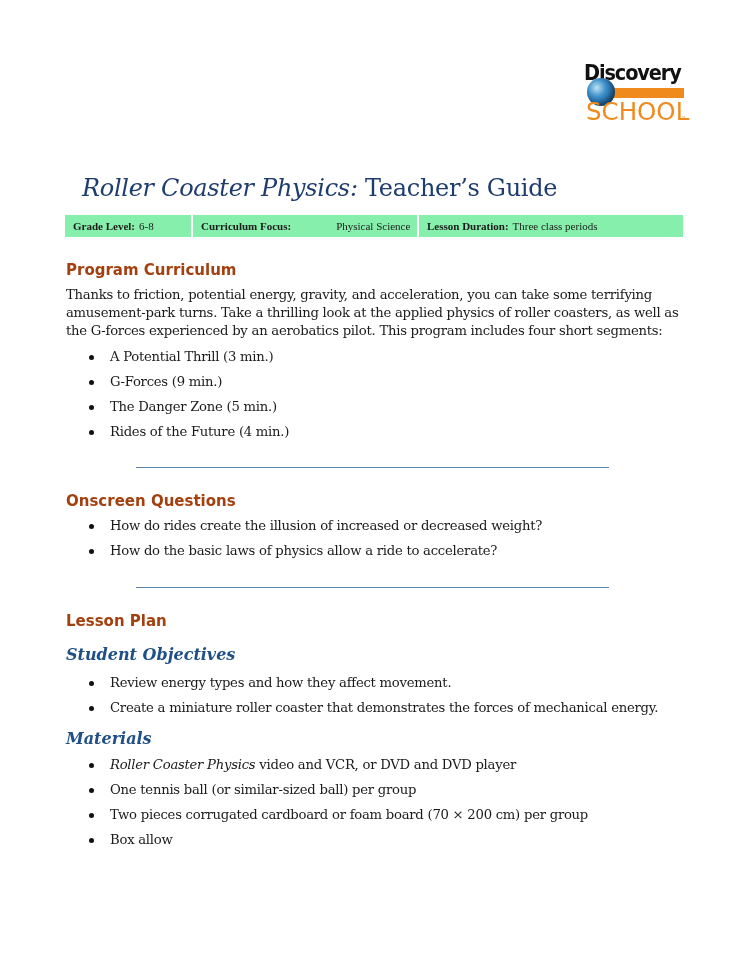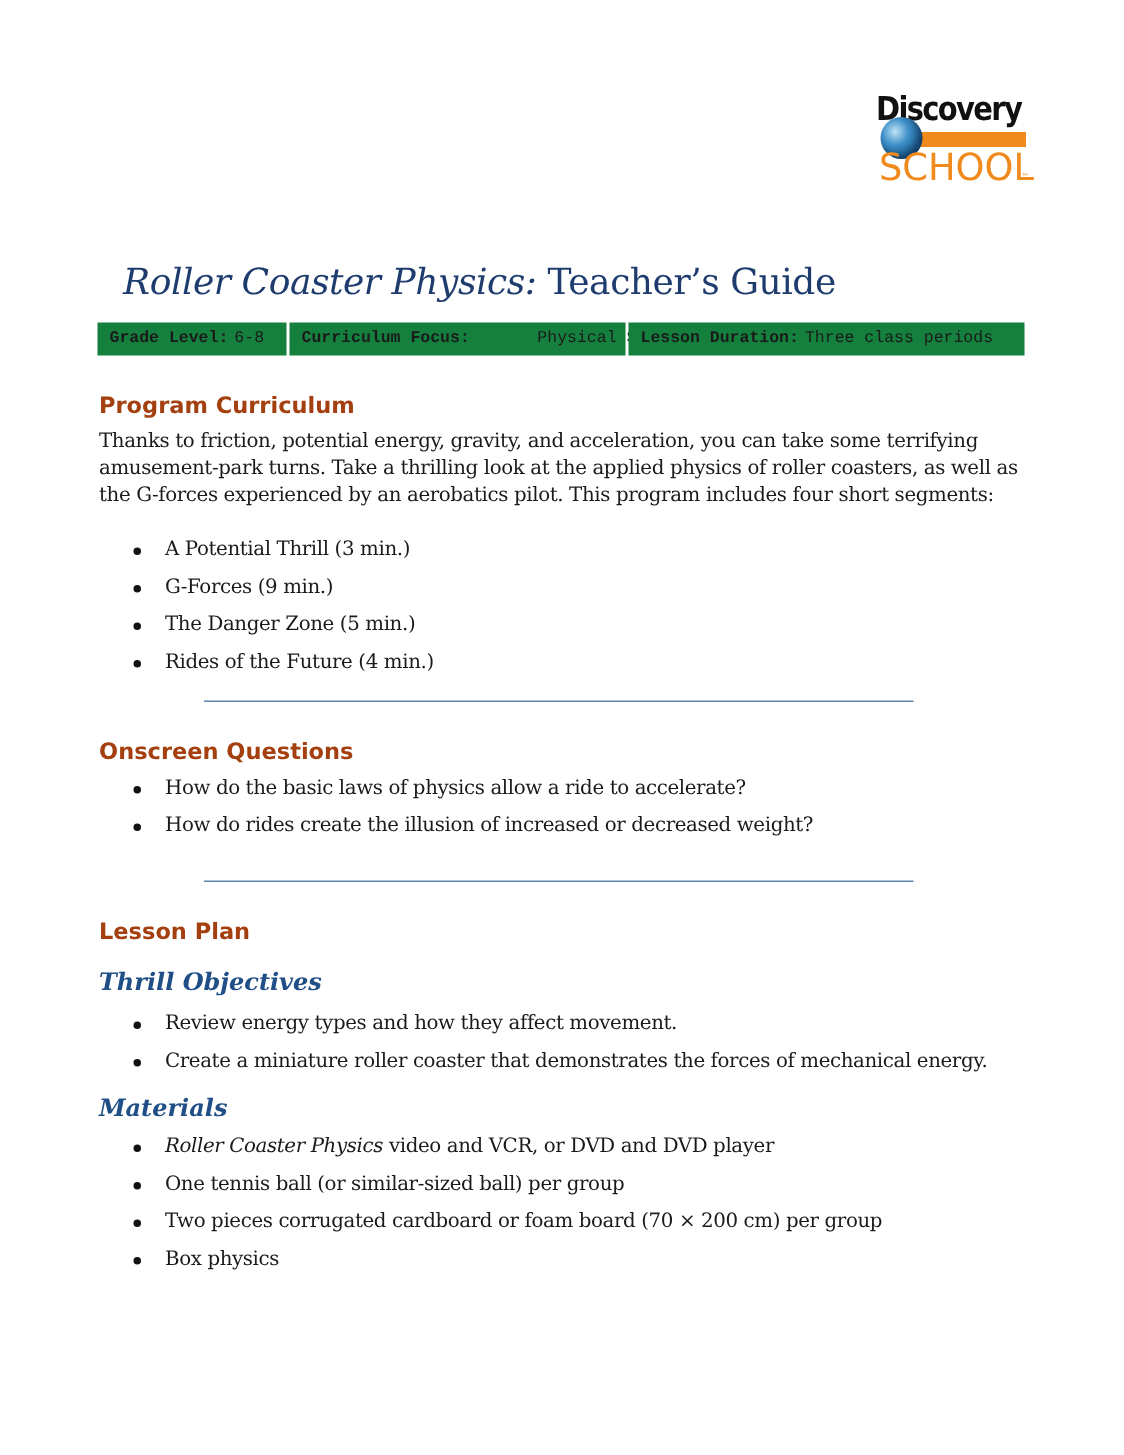--- a/index.html
+++ b/index.html
@@ -102,27 +102,27 @@
     .info-bar {
       position: absolute;
       left: 65px;
       top: 215px;
       width: 618px;
       height: 22px;
       display: flex;
       gap: 2px;
     }
     .info-cell {
-      background: #15803d;
+      background: #86efac;
       height: 22px;
       display: flex;
       align-items: center;
       padding-left: 8px;
       box-sizing: border-box;
-      font-family: Liberation Mono, monospace;
+      font-family: Liberation Serif, serif;
       font-size: 11px;
       color: #1a1a1a;
       white-space: nowrap;
     }
     .info-cell .lbl { font-weight: bold; margin-right: 4px; }
     .info-cell.c1 { width: 126px; }
     .info-cell.c2 { width: 224px; gap: 41px; }
     .info-cell.c3 { flex: 1; }
 
     
@@ -223,46 +223,46 @@
     </div>
     <div class="info-cell c3">
       <span class="lbl">Lesson Duration:</span>
       <span>Three class periods</span>
     </div>
   </div>
 
   <h2 class="section-heading" style="top:261px;">Program Curriculum</h2>
   <p class="paragraph" style="top:286px;">Thanks to friction, potential energy, gravity, and acceleration, you can take some terrifying amusement-park turns. Take a thrilling look at the applied physics of roller coasters, as well as the G-forces experienced by an aerobatics pilot. This program includes four short segments:</p>
 
-  <ul class="bullet-list" style="top:358px;">
+  <ul class="bullet-list" style="top:348px;">
     <li class="bullet-item"><span class="bullet-dot"></span><span>A Potential Thrill (3 min.)</span></li>
     <li class="bullet-item"><span class="bullet-dot"></span><span>G-Forces (9 min.)</span></li>
     <li class="bullet-item"><span class="bullet-dot"></span><span>The Danger Zone (5 min.)</span></li>
     <li class="bullet-item"><span class="bullet-dot"></span><span>Rides of the Future (4 min.)</span></li>
   </ul>
 
   <div class="divider" style="top:467px;"></div>
 
   <h2 class="section-heading" style="top:492px;">Onscreen Questions</h2>
   <ul class="bullet-list" style="top:517px;">
+    <li class="bullet-item"><span class="bullet-dot"></span><span>How do rides create the illusion of increased or decreased weight?</span></li>
     <li class="bullet-item"><span class="bullet-dot"></span><span>How do the basic laws of physics allow a ride to accelerate?</span></li>
-    <li class="bullet-item"><span class="bullet-dot"></span><span>How do rides create the illusion of increased or decreased weight?</span></li>
   </ul>
 
   <div class="divider" style="top:587px;"></div>
 
   <h2 class="section-heading" style="top:612px;">Lesson Plan</h2>
 
-  <h3 class="sub-heading" style="top:645px;">Thrill Objectives</h3>
+  <h3 class="sub-heading" style="top:645px;">Student Objectives</h3>
   <ul class="bullet-list" style="top:674px;">
     <li class="bullet-item"><span class="bullet-dot"></span><span>Review energy types and how they affect movement.</span></li>
     <li class="bullet-item"><span class="bullet-dot"></span><span>Create a miniature roller coaster that demonstrates the forces of mechanical energy.</span></li>
   </ul>
 
   <h3 class="sub-heading" style="top:729px;">Materials</h3>
   <ul class="bullet-list" style="top:756px;">
     <li class="bullet-item"><span class="bullet-dot"></span><span class="em">Roller Coaster Physics</span><span> video and VCR, or DVD and DVD player</span></li>
     <li class="bullet-item"><span class="bullet-dot"></span><span>One tennis ball (or similar-sized ball) per group</span></li>
     <li class="bullet-item"><span class="bullet-dot"></span><span>Two pieces corrugated cardboard or foam board (70 × 200 cm) per group</span></li>
-    <li class="bullet-item"><span class="bullet-dot"></span><span>Box physics</span></li>
+    <li class="bullet-item"><span class="bullet-dot"></span><span>Box allow</span></li>
   </ul>
 
 </div>
 
 </body></html>

